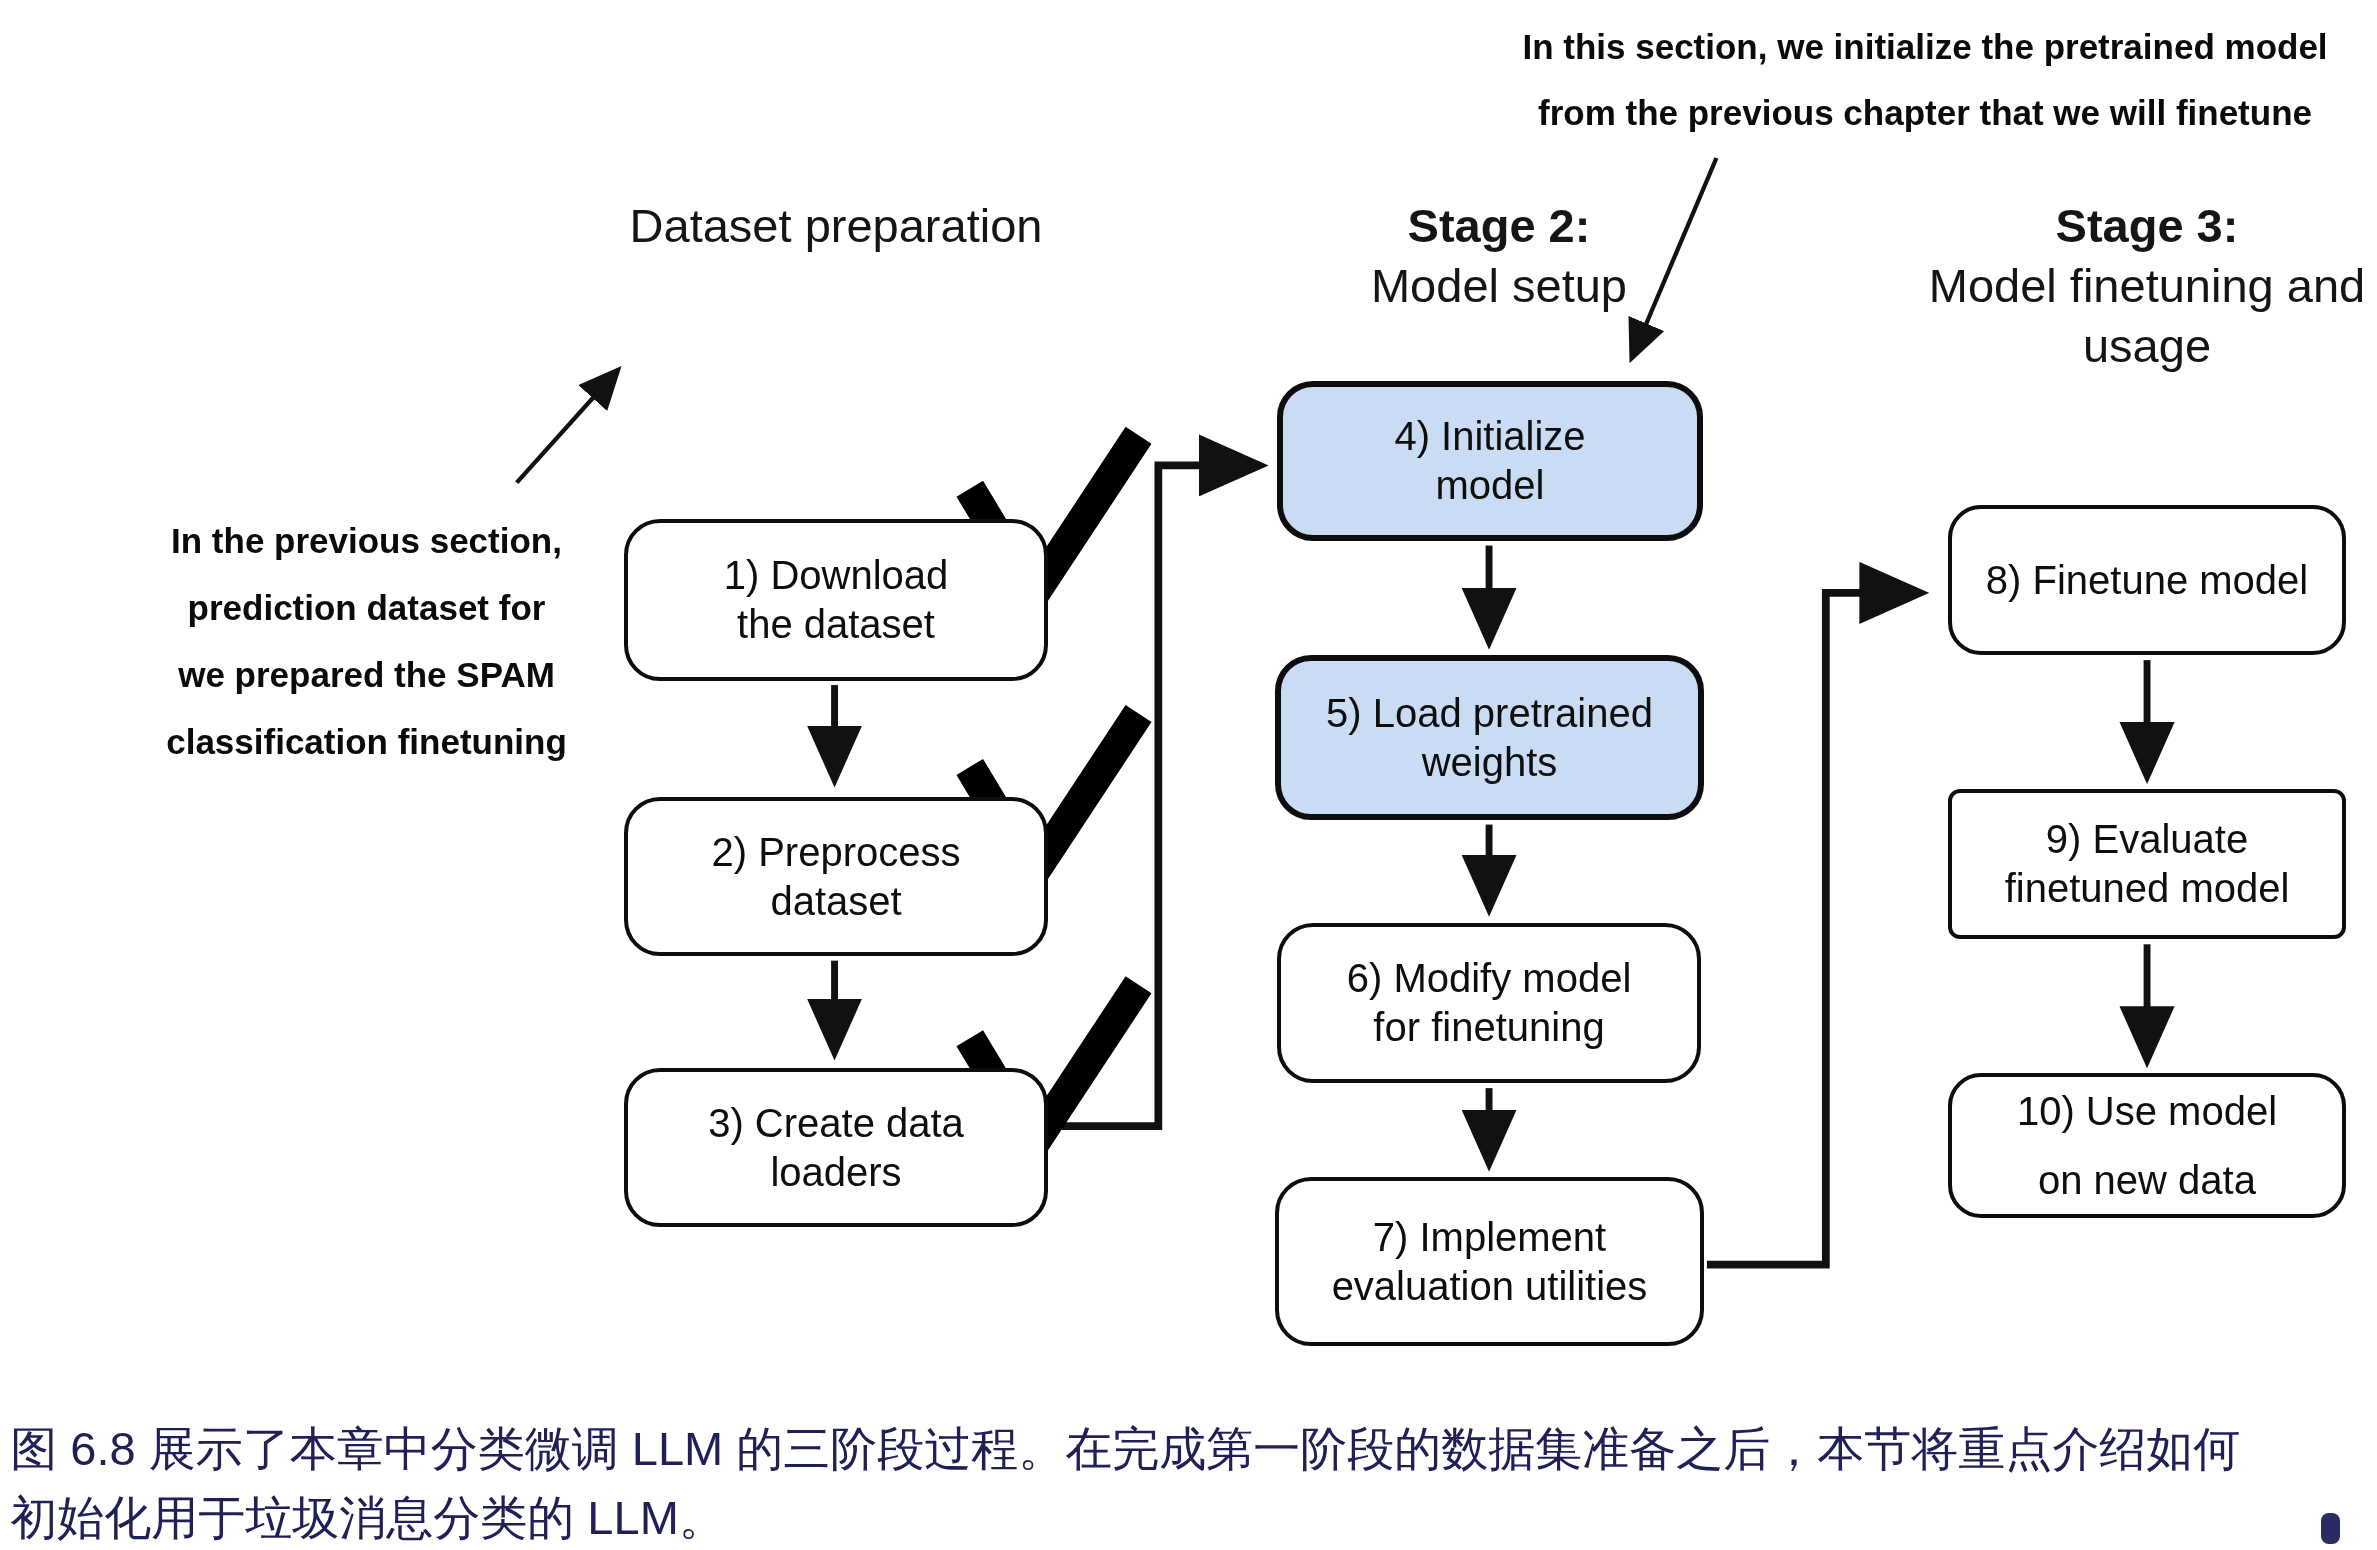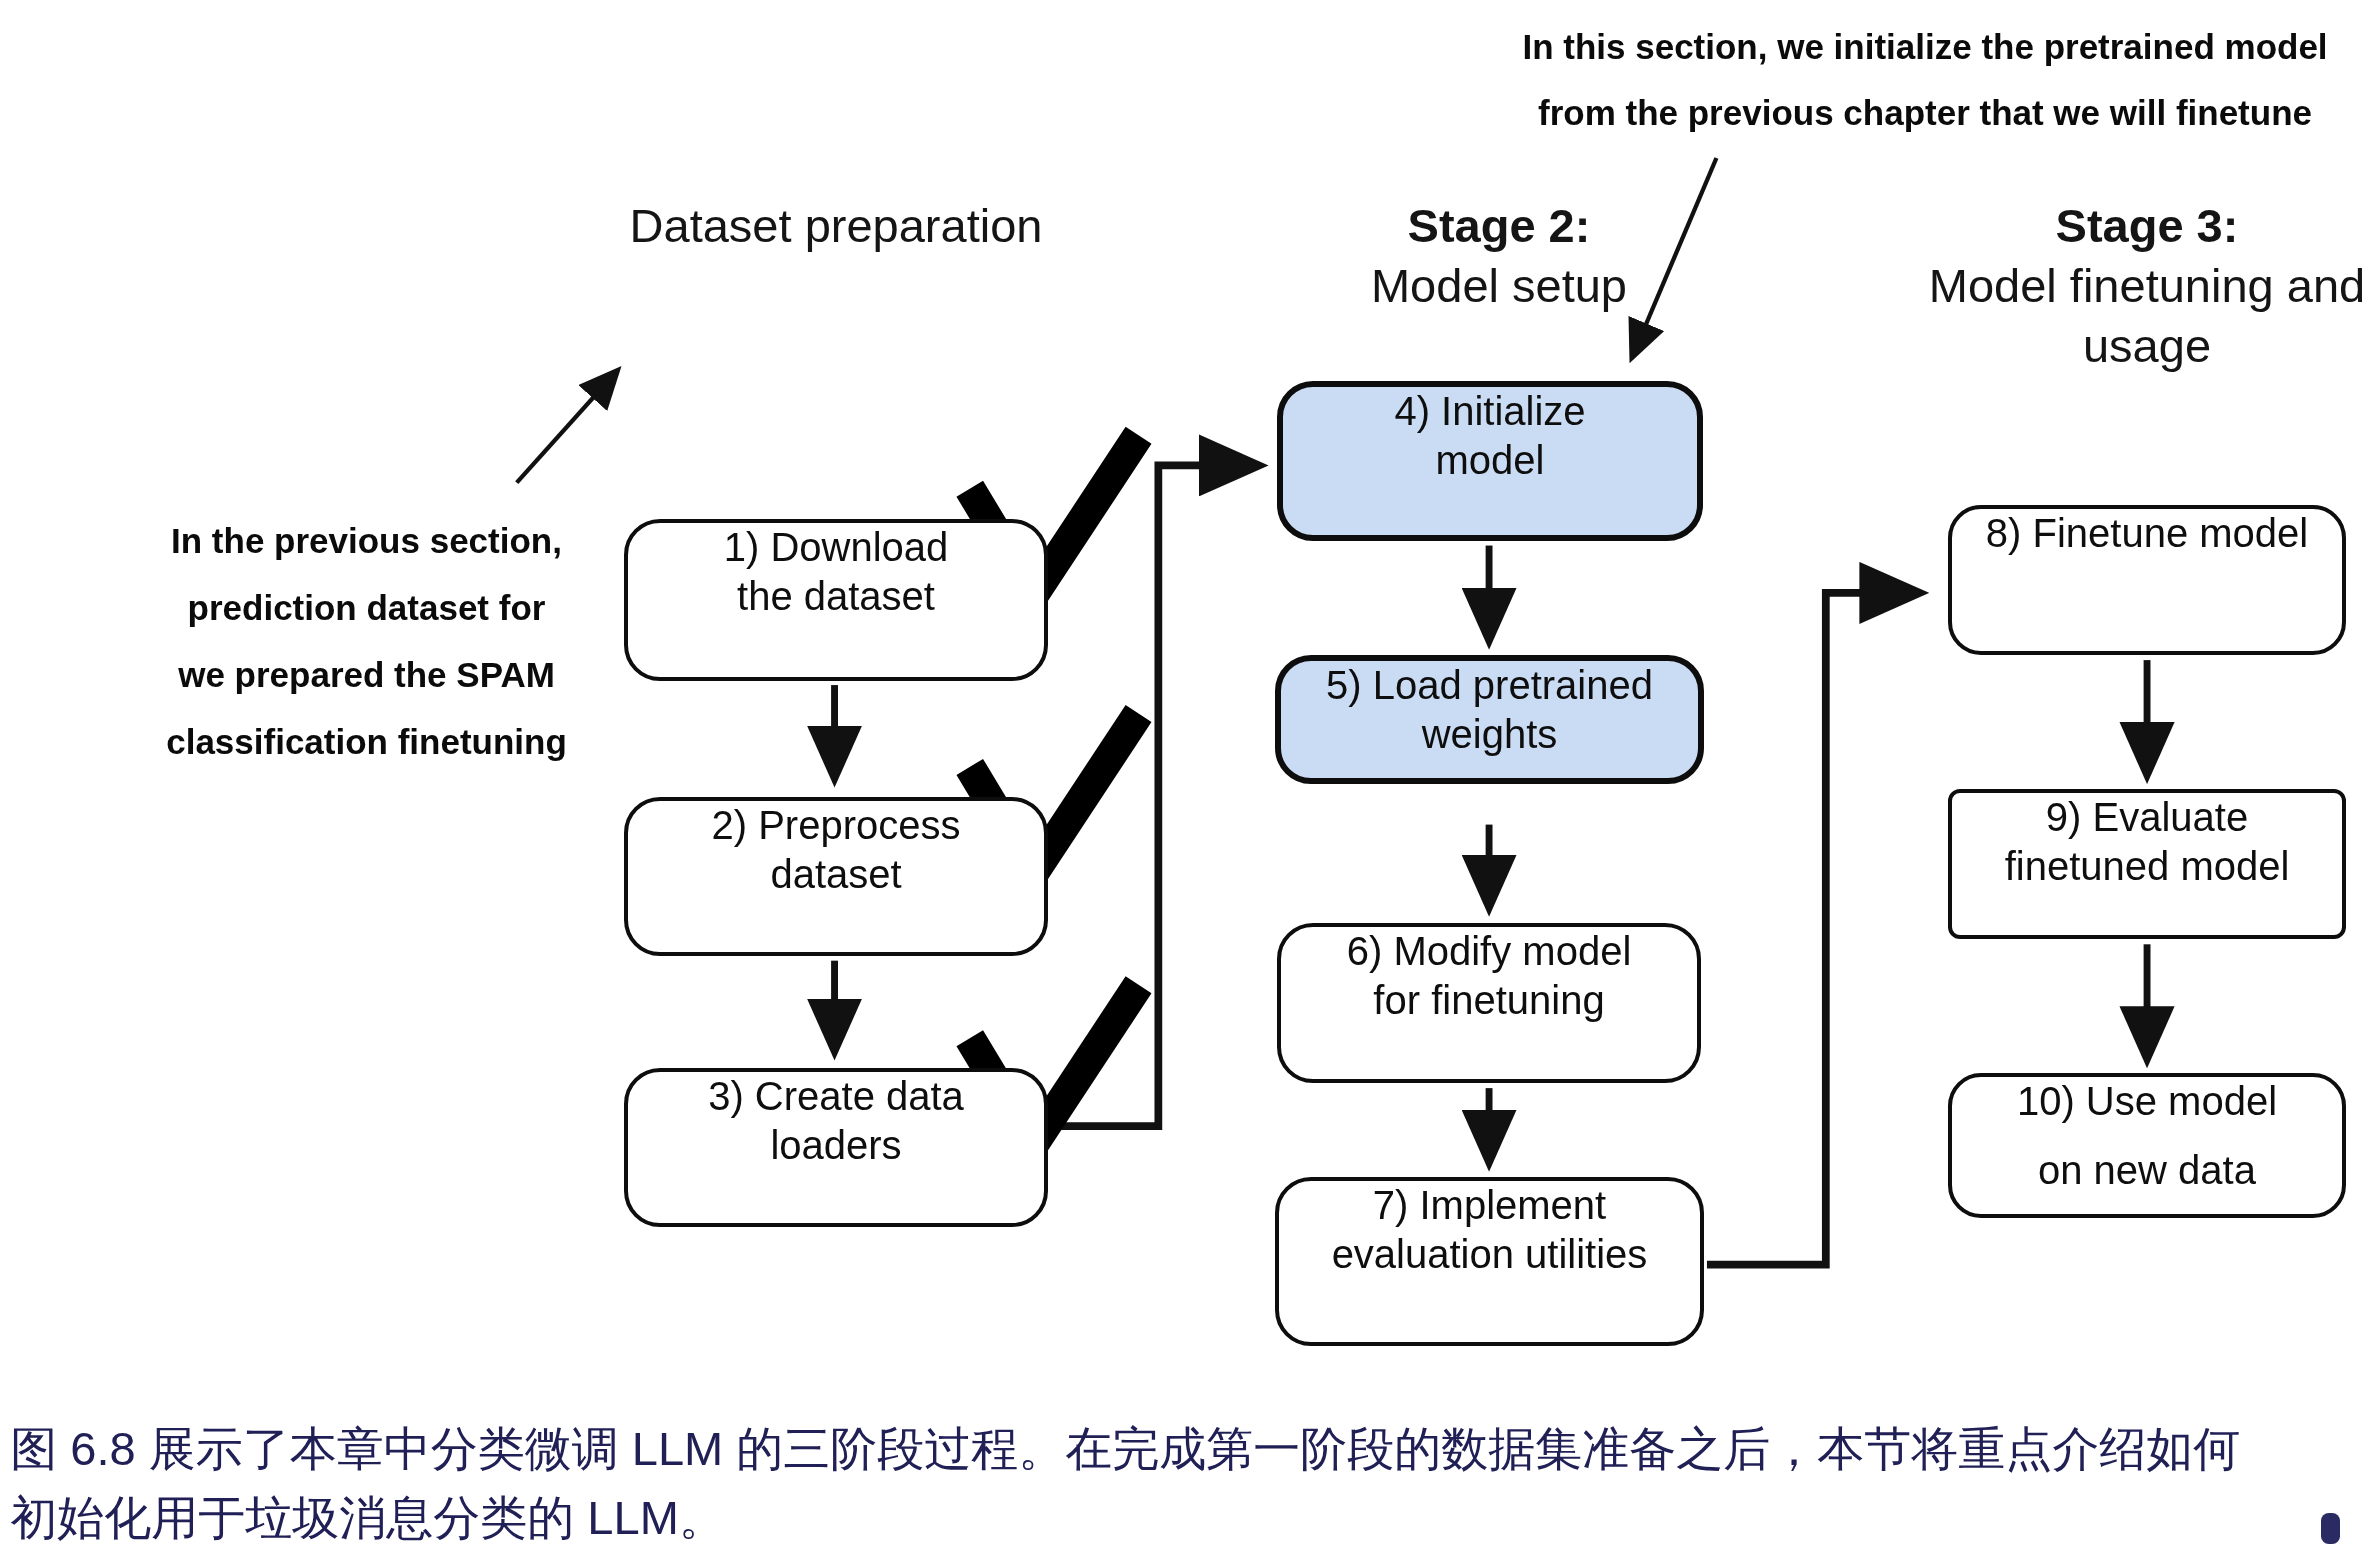--- a/index.html
+++ b/index.html
@@ -14,31 +14,31 @@
   .note-left{left:121px;top:507px;width:491px;line-height:67px;}
 
   .stage-header{position:absolute;top:196px;width:534px;text-align:center;
                 font-size:47px;line-height:60px;color:#151515;}
   .stage-header .t{font-weight:bold;}
   .stage-1{left:569px;}
   .stage-2{left:1232px;}
   .stage-3{left:1880px;}
   .stage-3 .s{padding:0 34px;}
 
-  .box{position:absolute;display:flex;flex-direction:column;justify-content:flex-start;
+  .box{position:absolute;display:flex;flex-direction:column;justify-content:center;
        align-items:center;text-align:center;background:#ffffff;border:4.3px solid #0d0d0d;
        border-radius:36px;font-size:40px;line-height:49px;color:#0e0e0e;box-sizing:border-box;}
   .box span{display:block;}
   .box.hl{background:#cadcf4;border-width:6.9px;}
 
   .b1{left:624px; top:519px; width:424px;height:162px;}
   .b2{left:624px; top:797px; width:424px;height:159px;}
   .b3{left:624px; top:1068px;width:424px;height:159px;}
   .b4{left:1277px;top:381px; width:426px;height:160px;}
-  .b5{left:1275px;top:655px; width:429px;height:129px;}
+  .b5{left:1275px;top:655px; width:429px;height:165px;}
   .b6{left:1277px;top:923px;width:424px;height:160px;}
   .b7{left:1275px;top:1177px;width:429px;height:169px;}
   .b8{left:1948px;top:505px; width:398px;height:150px;border-radius:33px;}
   .b9{left:1948px;top:789px; width:398px;height:150px;border-radius:12px;}
   .b10{left:1948px;top:1073px;width:398px;height:145px;border-radius:33px;gap:20px;}
 
   .caption{position:absolute;left:10.3px;top:1414px;width:2360px;
            font-size:47px;line-height:69px;color:#202057;}
   .caption div{white-space:nowrap;}
   .ink-mark{position:absolute;left:2321px;top:1513px;width:19px;height:31px;

